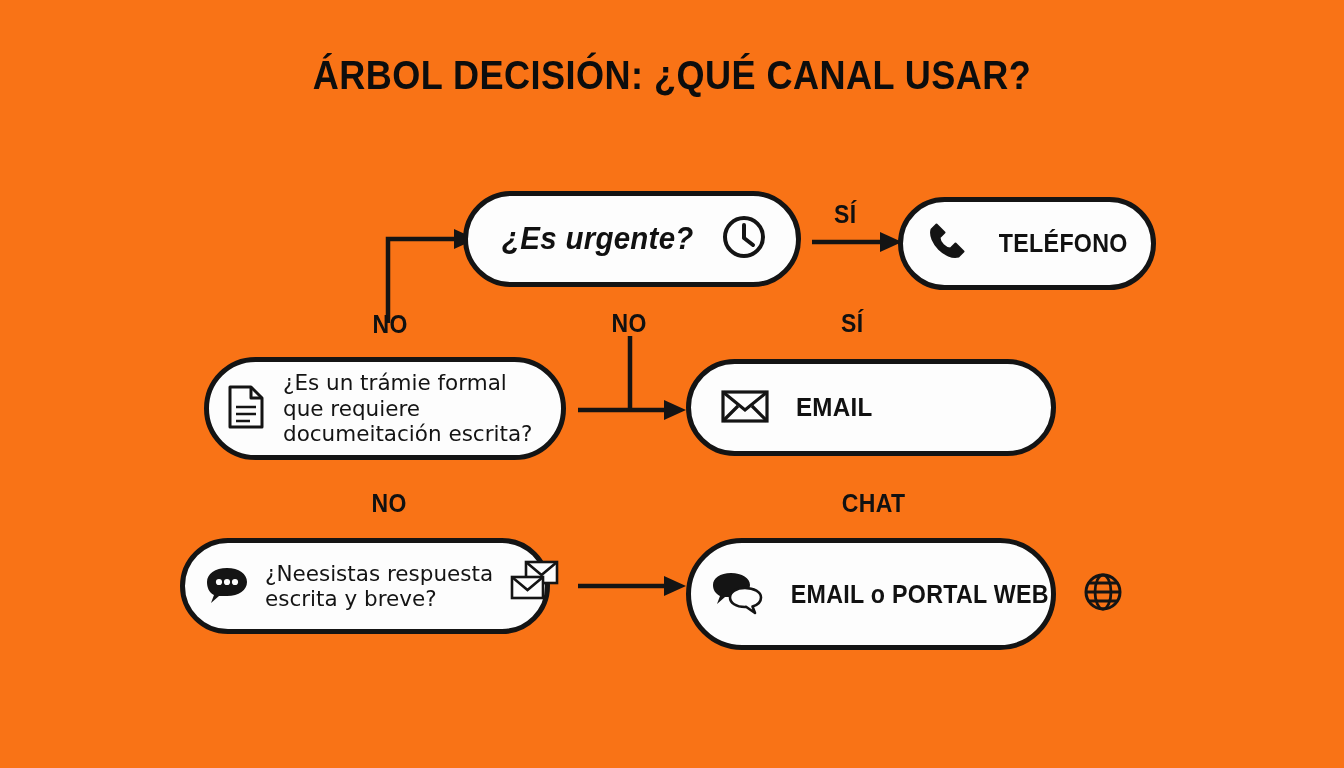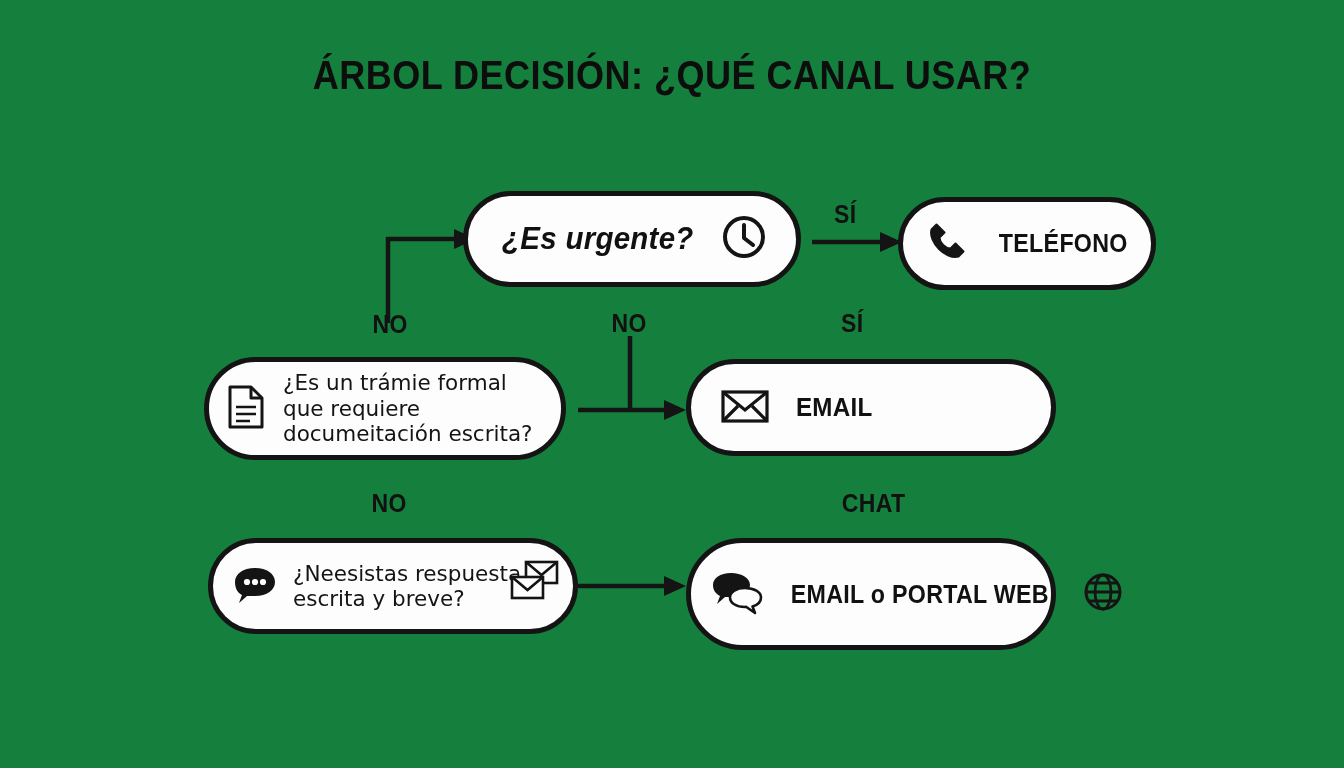--- a/index.html
+++ b/index.html
@@ -4,21 +4,21 @@
 <style>
   html, body {
     margin: 0;
     padding: 0;
     background: #ffffff;
   }
   #canvas {
     position: relative;
     width: 1344px;
     height: 768px;
-    background: #15803d;
+    background: #f97316;
     overflow: hidden;
     font-family: "Liberation Sans", sans-serif;
     color: #121212;
   }
 
   
   #page-title {
     position: absolute;
     top: 52px;
     left: 0;
@@ -183,21 +183,21 @@
         <svg width="52" height="40" viewBox="0 0 52 40">
           <rect x="4" y="6" width="44" height="29" fill="none" stroke="#141414" stroke-width="3.2"></rect>
           <path d="M4 6 L26 24 L48 6" fill="none" stroke="#141414" stroke-width="3.2"></path>
           <path d="M4 35 L19 20 M48 35 L33 20" fill="none" stroke="#141414" stroke-width="3.2"></path>
         </svg>
       </span>
       <span class="label-bold" style="font-size:26px; transform:scaleX(0.93);">EMAIL</span>
     </div>
   </div>
 
-  <div class="node" style="left:208px; top:538px; width:370px; height:96px;">
+  <div class="node" style="left:180px; top:538px; width:370px; height:96px;">
     <div class="node-inner" style="gap:14px; justify-content:flex-start; padding-left:18px;">
       <span class="icon">
         <svg width="48" height="44" viewBox="0 0 48 44">
           <path class="fillblk" d="M24 6 C36 6 44 12 44 20 C44 28 36 34 24 34 L16 34 L8 41
                    L11 33 C6 30.5 4 25.5 4 20 C4 12 12 6 24 6 Z"></path>
           <circle cx="16" cy="20" r="3.1" fill="#fdfdfd"></circle>
           <circle cx="24" cy="20" r="3.1" fill="#fdfdfd"></circle>
           <circle cx="32" cy="20" r="3.1" fill="#fdfdfd"></circle>
         </svg>
       </span>

